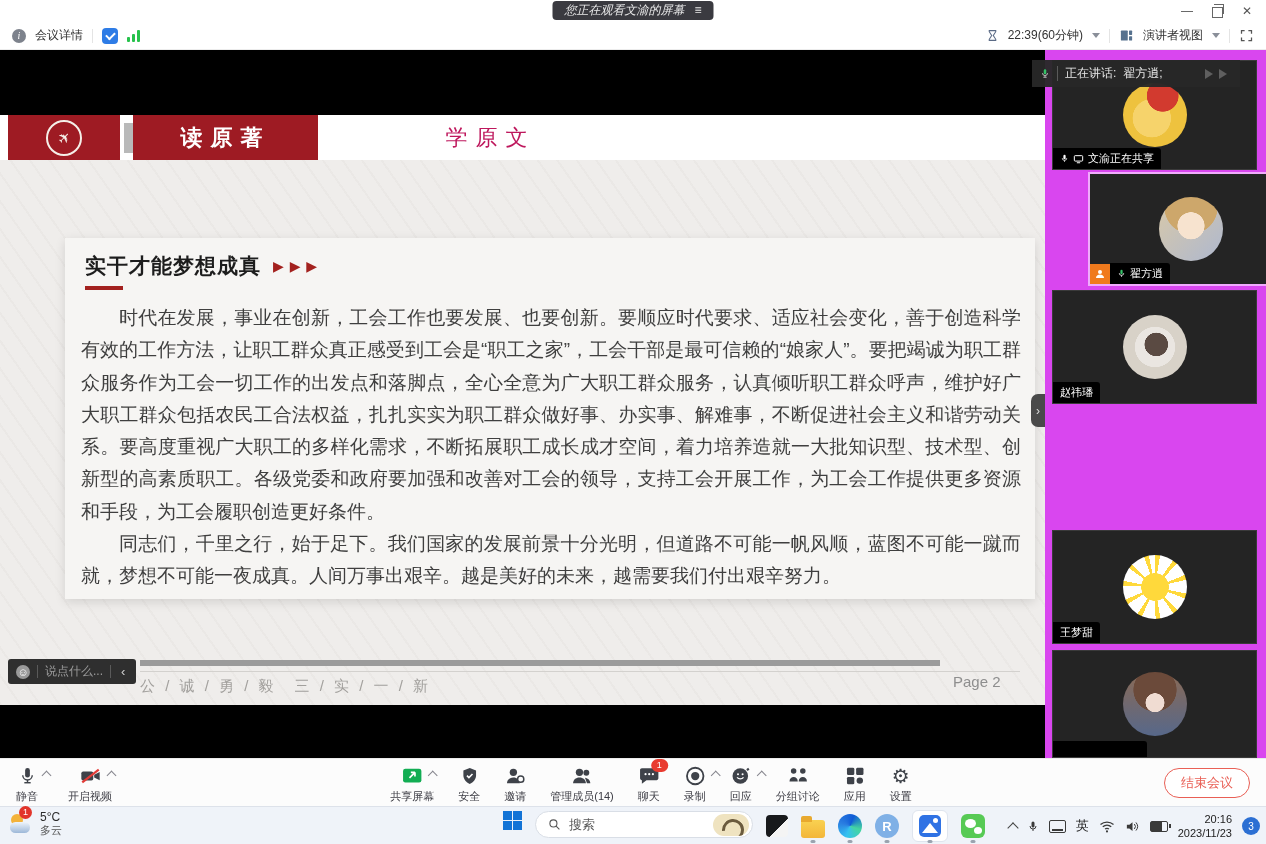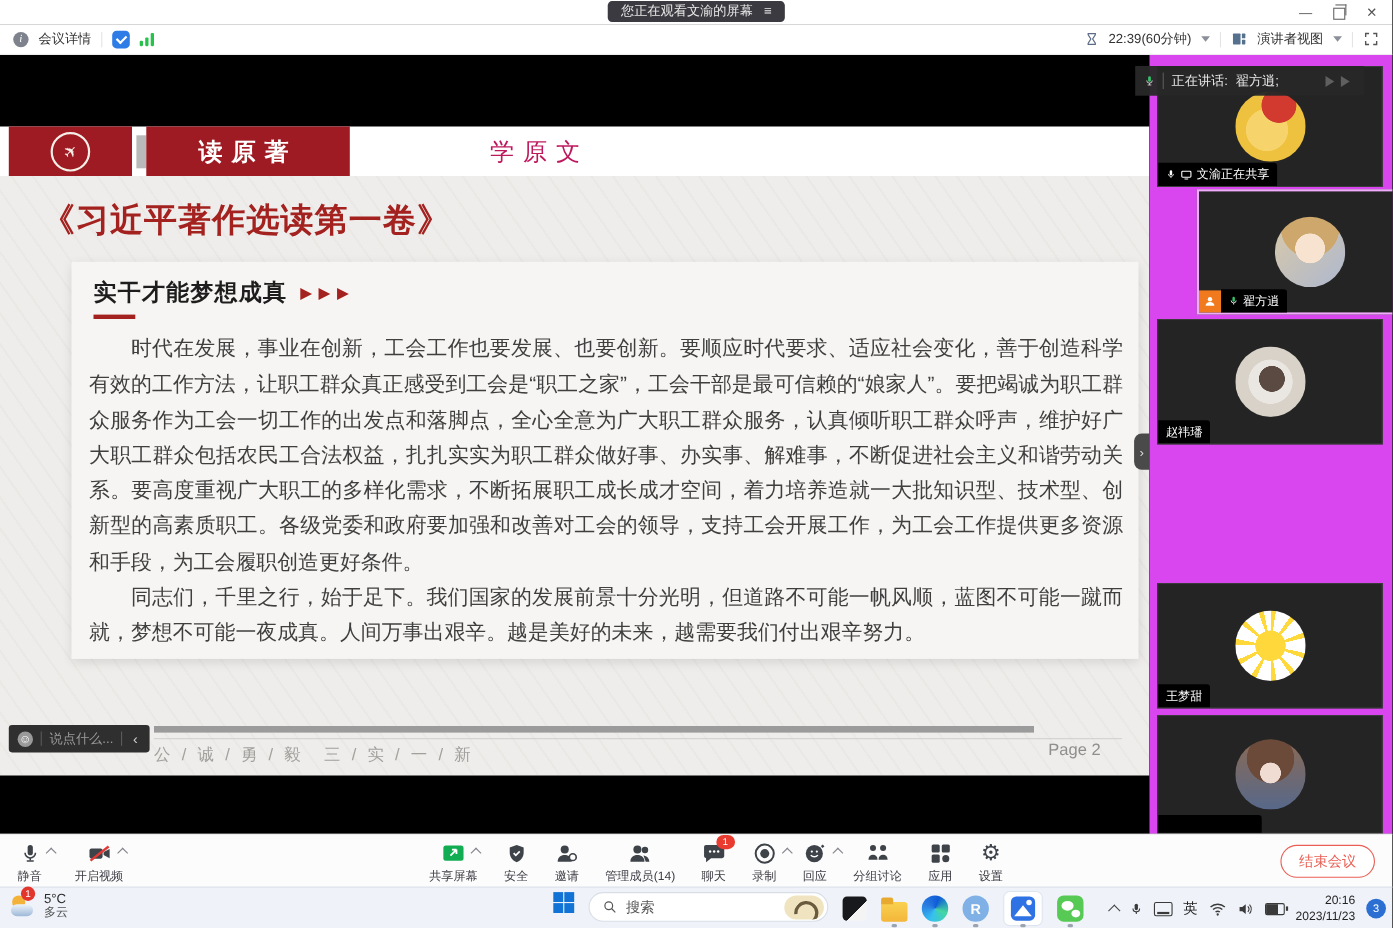--- a/index.html
+++ b/index.html
@@ -1,21 +1,21 @@
 <!DOCTYPE html>
 <html><head>
 <meta charset="utf-8">
 <style>
   html,body{margin:0;padding:0;background:#222;}
   .screen{position:relative;width:1266px;height:844px;overflow:hidden;background:#000;
     font-family:"Liberation Sans","DejaVu Sans",sans-serif;-webkit-font-smoothing:antialiased;}
   
   .titlebar{position:absolute;left:0;top:0;width:100%;height:22px;background:#fff;}
   .title-pill{position:absolute;left:50%;top:1px;transform:translateX(-50%);background:#3a3a40;color:#e9e9e9;
-    font-size:12px;height:19px;line-height:19px;padding:0 12px;border-radius:4px;display:flex;align-items:center;gap:10px;white-space:nowrap;}
+    font-size:12px;height:19px;line-height:19px;padding:0 12px;border-radius:4px;display:flex;align-items:center;gap:10px;white-space:nowrap;font-style:italic;}
   .win-controls{position:absolute;right:4px;top:0;height:22px;display:flex;}
   .win-controls .wc{width:30px;text-align:center;color:#555;font-size:12px;line-height:22px;cursor:default;}
   .restore-glyph{display:inline-block;width:9px;height:9px;border:1px solid #666;position:relative;top:3px;}
   .restore-glyph::before{content:"";position:absolute;left:1px;top:-4px;width:9px;height:9px;border:1px solid #666;border-left:none;border-bottom:none;}
   
   .meetbar{position:absolute;left:0;top:22px;width:100%;height:28px;background:#fff;border-bottom:1px solid #ececec;
     display:flex;align-items:center;justify-content:space-between;padding:0 12px;box-sizing:border-box;font-size:12px;color:#333;}
   .grp{display:flex;align-items:center;gap:9px;}
   .info-i{width:14px;height:14px;border-radius:50%;background:#7d828c;color:#fff;font-size:10px;display:flex;align-items:center;justify-content:center;font-family:"Liberation Serif",serif;font-style:italic;}
   .vdiv{width:1px;height:14px;background:#e4e4e4;}
@@ -191,21 +191,20 @@
         <div class="logo-block">
           <span class="emblem">
               <span>✈</span>
             </span>
         </div>
         <div class="tab-handle"></div>
         <div class="tab tab-1">读原著</div>
         <div class="tab tab-2">学原文</div>
       </div>
       <div class="slide-body">
-        <div class="slide-title">《习近平著作选读第一卷》</div>
         <div class="card">
           <div class="card-head">
             <span class="h">实干才能梦想成真</span>
             <span class="arrows">▶ ▶ ▶</span>
           </div>
           <div class="head-rule"></div>
           <div class="card-text">
             <p>时代在发展，事业在创新，工会工作也要发展、也要创新。要顺应时代要求、适应社会变化，善于创造科学有效的工作方法，让职工群众真正感受到工会是“职工之家”，工会干部是最可信赖的“娘家人”。要把竭诚为职工群众服务作为工会一切工作的出发点和落脚点，全心全意为广大职工群众服务，认真倾听职工群众呼声，维护好广大职工群众包括农民工合法权益，扎扎实实为职工群众做好事、办实事、解难事，不断促进社会主义和谐劳动关系。要高度重视广大职工的多样化需求，不断拓展职工成长成才空间，着力培养造就一大批知识型、技术型、创新型的高素质职工。各级党委和政府要加强和改善对工会的领导，支持工会开展工作，为工会工作提供更多资源和手段，为工会履职创造更好条件。</p>
             <p>同志们，千里之行，始于足下。我们国家的发展前景十分光明，但道路不可能一帆风顺，蓝图不可能一蹴而就，梦想不可能一夜成真。人间万事出艰辛。越是美好的未来，越需要我们付出艰辛努力。</p>
           </div>

